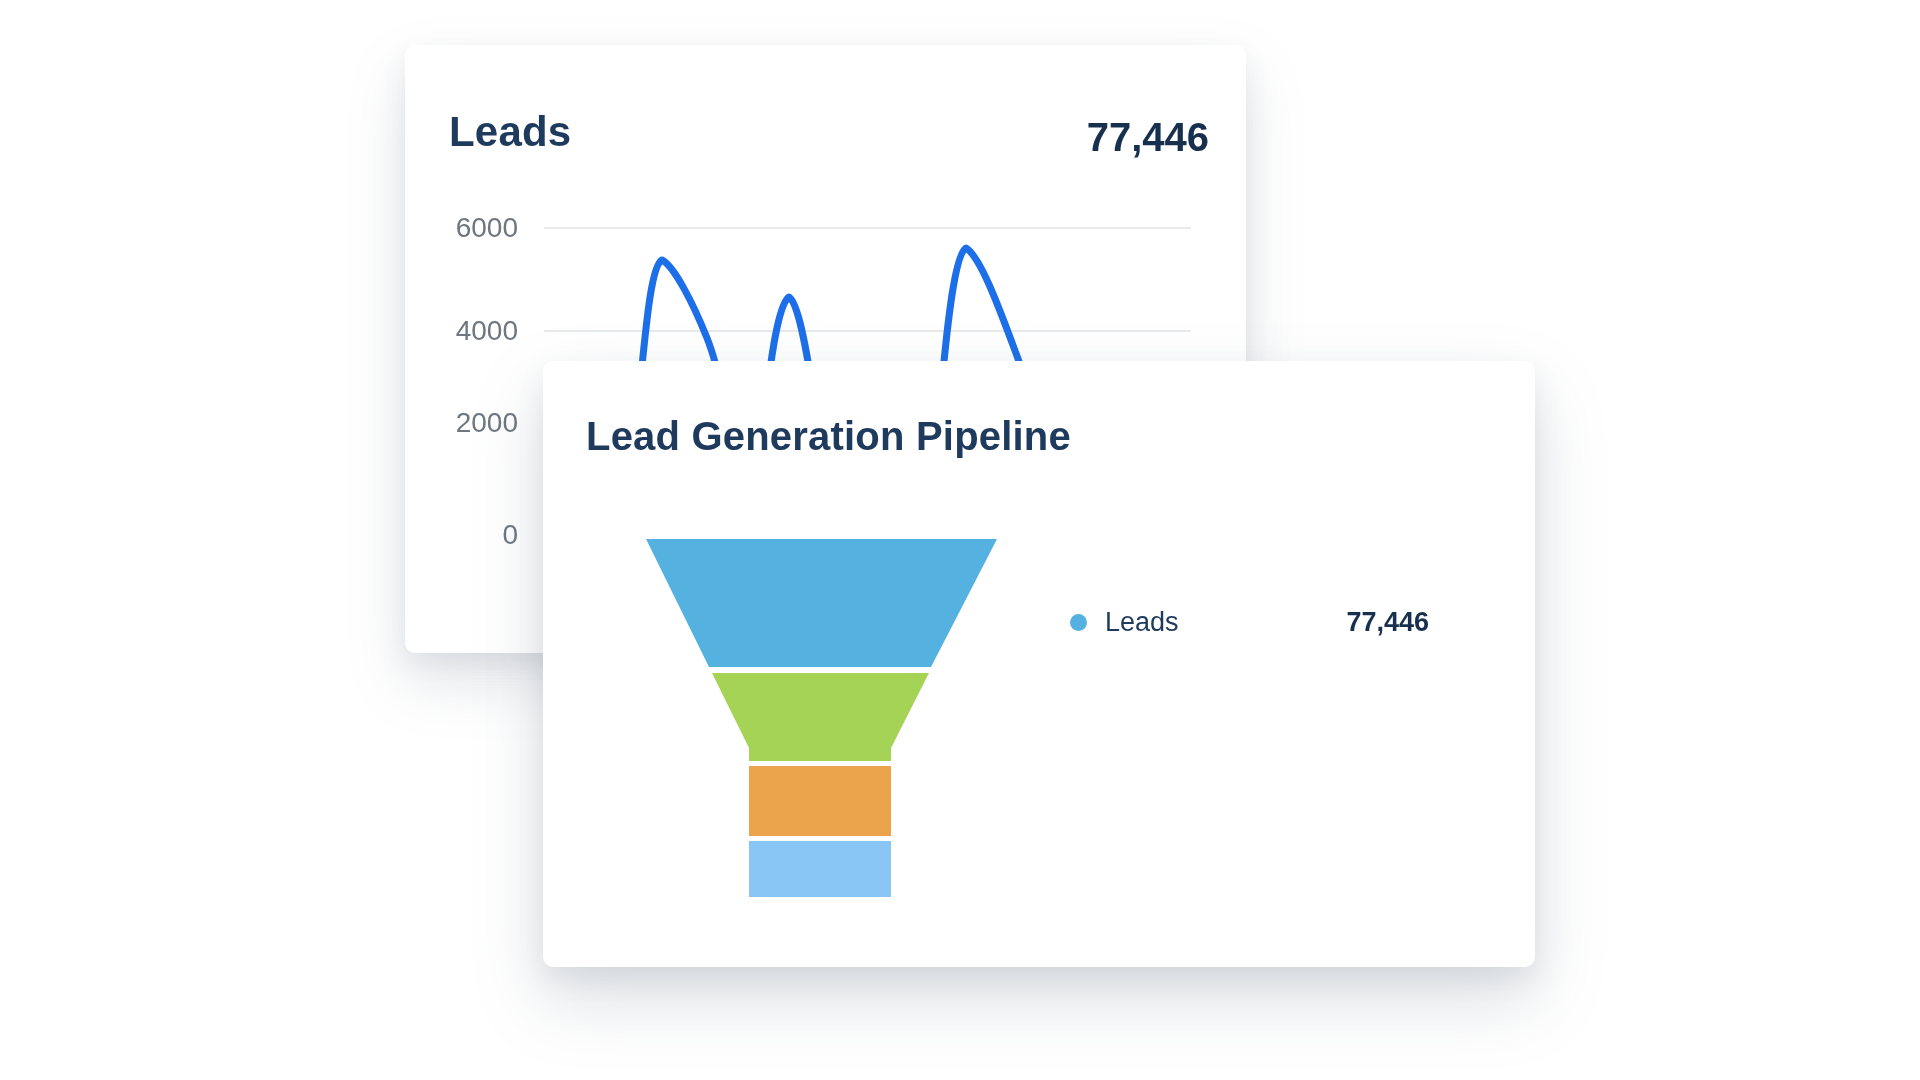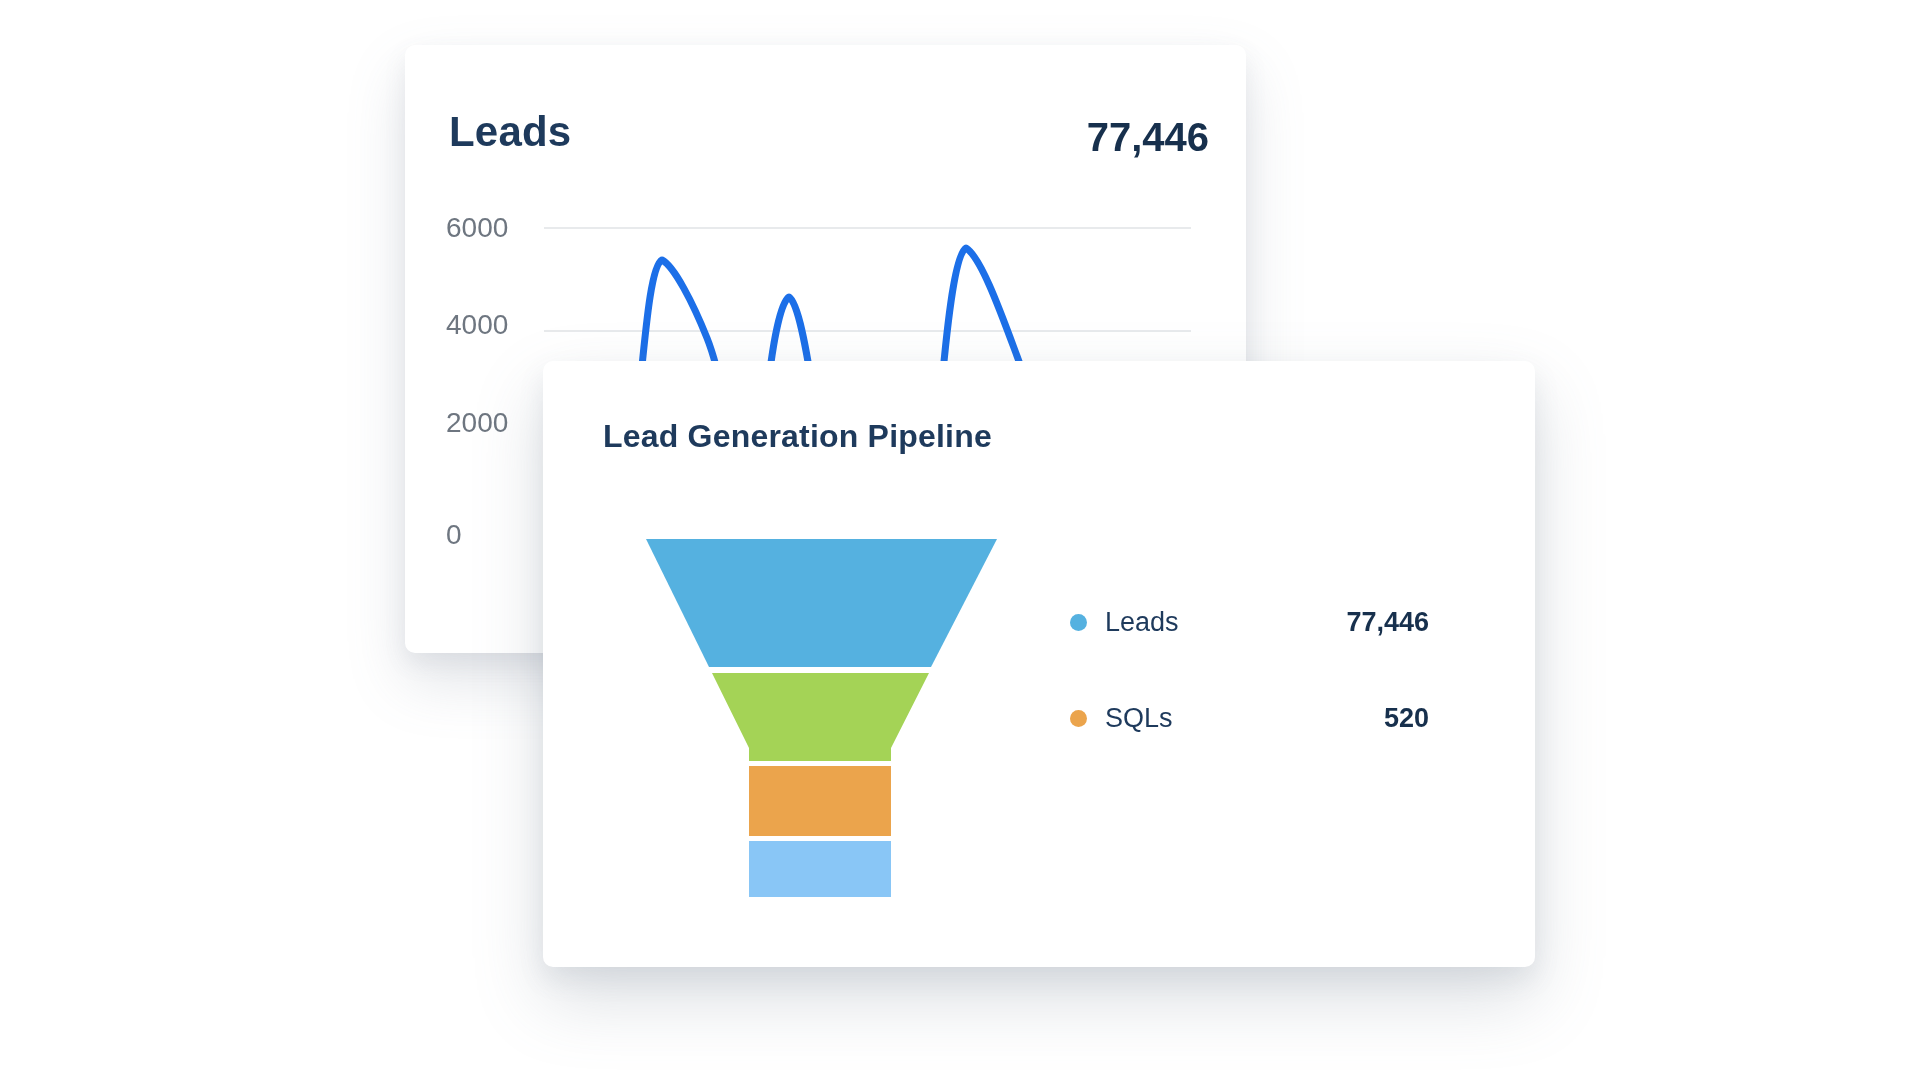--- a/index.html
+++ b/index.html
@@ -38,29 +38,29 @@
   }
   .leads-total {
     position: absolute; right: 37px; top: 70px;
     font-size: 40px; line-height: 44px;
     font-weight: 700;
     color: #17304d;
   }
   .y-label {
     position: absolute;
     left: 41px; width: 72px;
-    text-align: left;
+    text-align: right;
     font-size: 28px; line-height: 32px;
     color: #6e7680;
   }
   .chart-svg { position: absolute; left: 0; top: 0; width: 841px; height: 608px; }
 
   .pipeline-title {
-    position: absolute; left: 60px; top: 52px;
-    font-size: 32px; line-height: 46px;
+    position: absolute; left: 43px; top: 52px;
+    font-size: 40px; line-height: 46px;
     color: #1e3a5c;
     letter-spacing: 0.2px;
   }
   .funnel-svg { position: absolute; left: 0; top: 0; width: 992px; height: 606px; }
 
   .legend { position: absolute; left: 527px; top: 0; width: 359px; height: 100%; }
   .legend-row {
     position: absolute; left: 0; right: 0; height: 34px;
     display: flex; align-items: center;
   }
@@ -82,21 +82,21 @@
 </head>
 <body>
 
 <div class="stage">
 
   <section class="card card-leads">
     <h2 class="leads-title">Leads</h2>
     <div class="leads-total">77,446</div>
 
     <div class="y-label" style="top:167px">6000</div>
-    <div class="y-label" style="top:264px">4000</div>
+    <div class="y-label" style="top:270px">4000</div>
     <div class="y-label" style="top:362px">2000</div>
     <div class="y-label" style="top:474px">0</div>
 
     <svg class="chart-svg" viewBox="0 0 841 608" aria-hidden="true">
       <g>
         <line x1="139" y1="183" x2="786" y2="183" stroke-width="2" stroke="#e8eaec"></line>
         <line x1="139" y1="286" x2="786" y2="286" stroke-width="2" stroke="#e8eaec"></line>
         <line x1="139" y1="387" x2="786" y2="387" stroke-width="2" stroke="#e8eaec"></line>
         <line x1="139" y1="490" x2="786" y2="490" stroke-width="2" stroke="#e8eaec"></line>
       </g>
@@ -117,21 +117,16 @@
       <rect x="206" y="405" width="142" height="70" fill="#eba44c"></rect>
       <rect x="206" y="480" width="142" height="56" fill="#89c6f6"></rect>
     </svg>
 
     <div class="legend">
       <div class="legend-row" style="top:244px">
         <span class="legend-dot" style="background-color: rgb(85, 177, 224);"></span>
         <span class="legend-label">Leads</span>
         <span class="legend-value">77,446</span>
       </div>
-      <div class="legend-row" style="top:340px">
-        <span class="legend-dot" style="background-color: rgb(235, 164, 76);"></span>
-        <span class="legend-label">SQLs</span>
-        <span class="legend-value">520</span>
-      </div>
     </div>
   </section>
 
 </div>
 
 </body></html>

